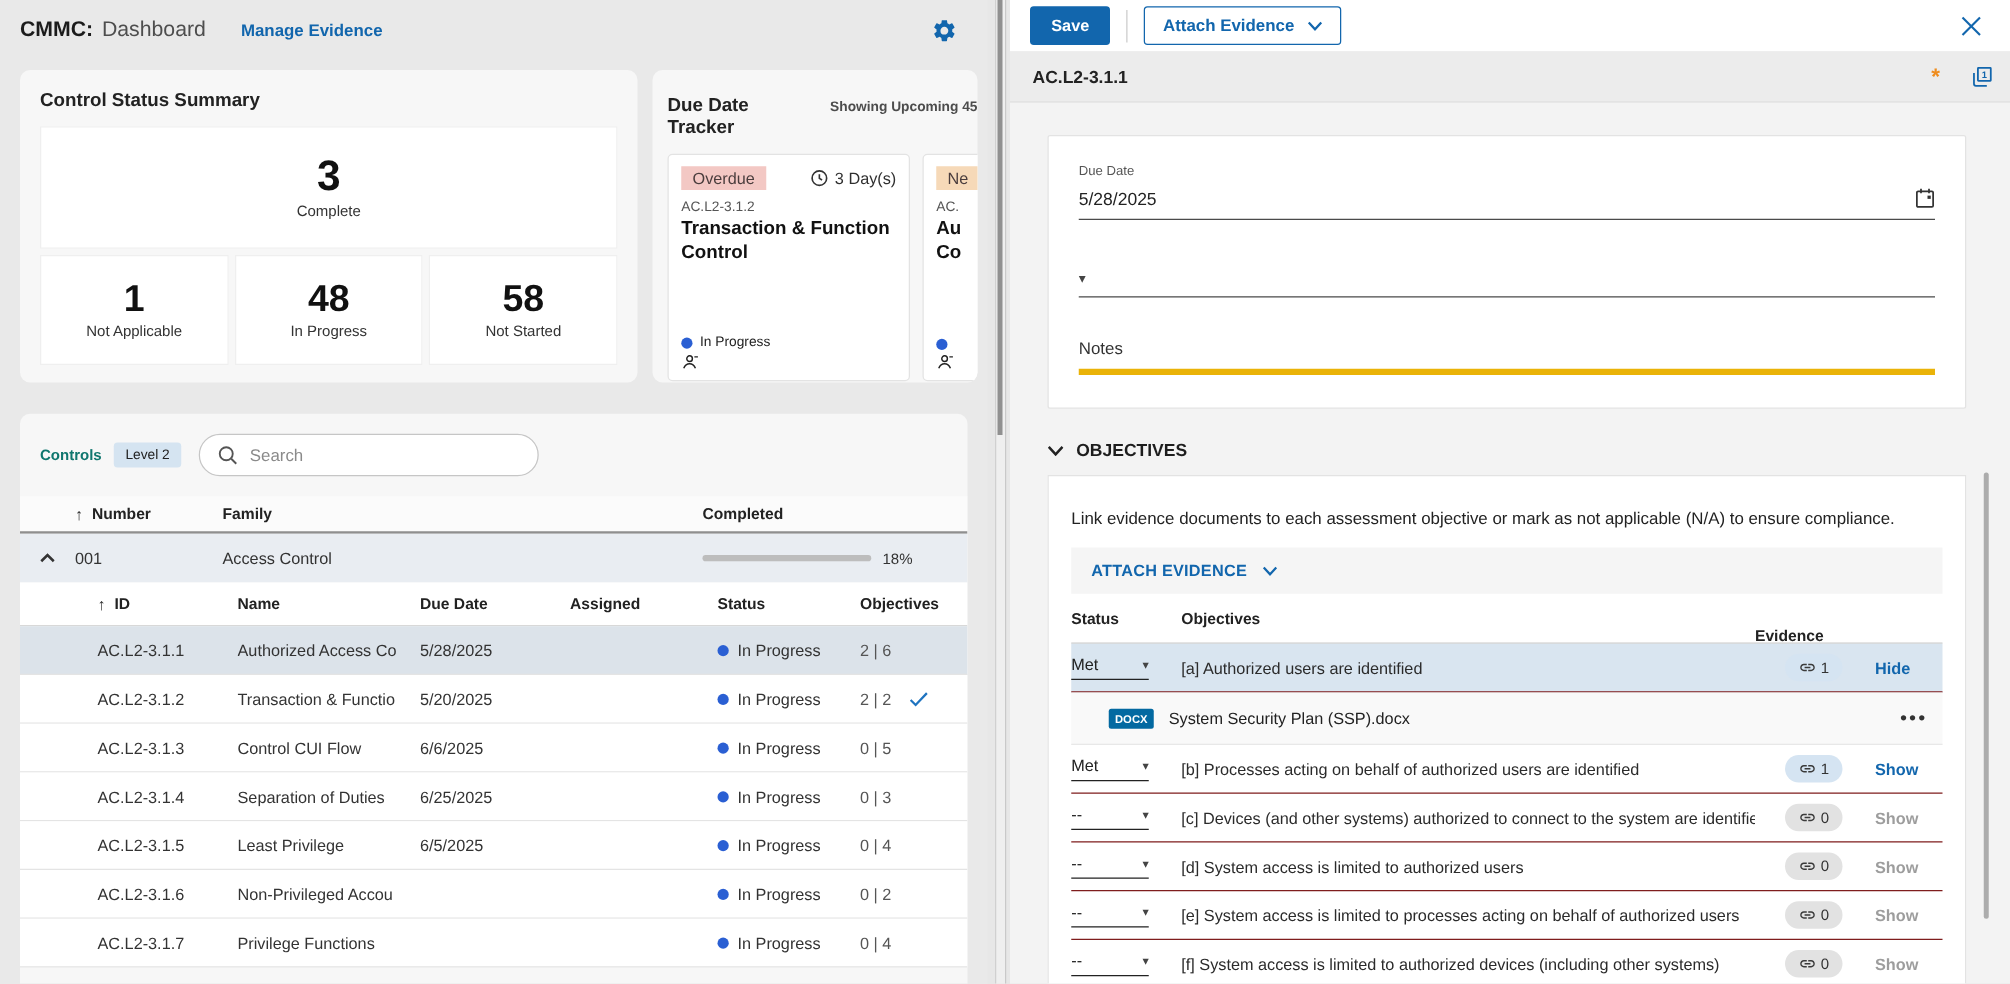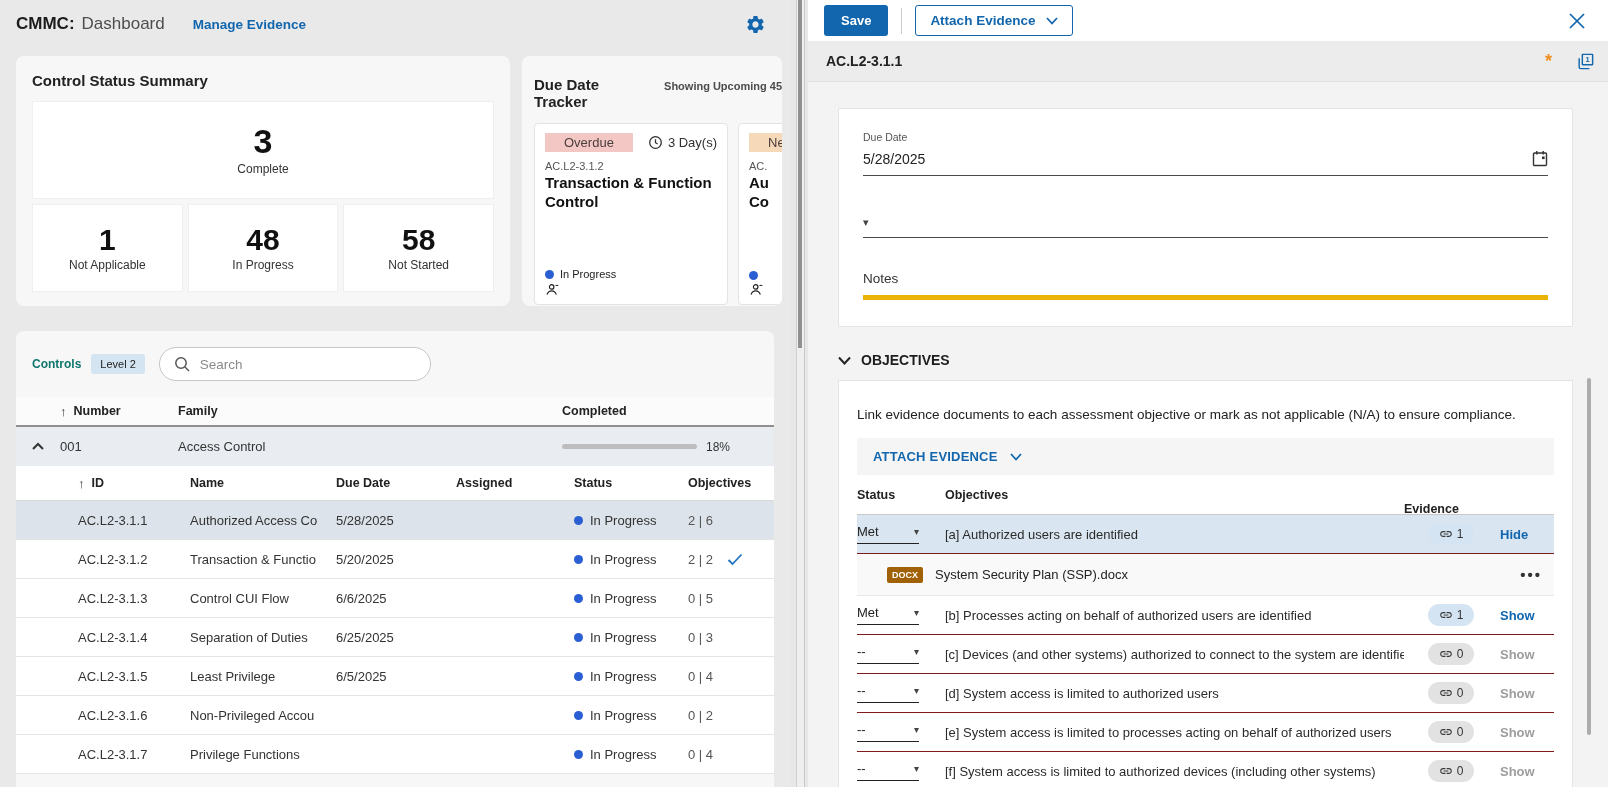--- a/index.html
+++ b/index.html
@@ -28,21 +28,21 @@
           display:flex; flex-direction:column; align-items:center; justify-content:center; }
   .tile .tile-value { font-size:30px; }
 
   .tracker-card { flex:1; height:250px; padding:20px 0 0 12px; overflow:hidden; }
   .tracker-head { display:flex; align-items:baseline; }
   .tracker-sub { font-size:11px; font-weight:bold; color:#4c4c4c; margin-left:14px; white-space:nowrap; }
   .tcards { display:flex; gap:10px; margin-top:13px; height:182px; }
   .tcard { width:194px; flex:none; background:#fff; border:1px solid #e3e3e3; border-radius:4px;
            padding:9px 10px 8px; display:flex; flex-direction:column; }
   .badge-row { display:flex; align-items:center; }
-  .tbadge { font-size:13px; color:#4a3d3d; background:#f3c8c4; padding:2px 19px; }
+  .tbadge { font-size:13px; color:#4a3d3d; background:#f3c8c4; padding:2px 9px; }
   .tbadge.warn { background:#f6d9b8; }
   .tdue { margin-left:auto; display:flex; align-items:center; gap:5px; font-size:13px; color:#2f2f2f; }
   .tid { font-size:11px; color:#555; margin-top:8px; }
   .tname { font-size:15px; font-weight:bold; color:#111; line-height:1.25; margin-top:2px; }
   .tname.clip2 { max-width:44px; }
   .tstatus { margin-top:auto; display:flex; align-items:center; gap:6px; font-size:11px; color:#222; }
   .dot { width:9px; height:9px; border-radius:50%; background:#2a5fd3; flex:none; }
   .tassign { margin-top:3px; display:flex; }
 
   .controls-card { margin:25px 16px 0; border-radius:8px 8px 0 0; background:#f7f7f7; flex:1;
@@ -130,21 +130,21 @@
   .met-sel .caret { margin-left:auto; font-size:10px; }
   .obj-text { flex:1; font-size:13px; color:#2b2b2b; white-space:nowrap; overflow:hidden; }
   .ev-zone { width:150px; display:flex; align-items:center; }
   .link-pill { width:46px; height:22px; border-radius:11px; background:#e2e2e2; display:inline-flex;
                align-items:center; justify-content:center; gap:4px; font-size:12px; color:#333; margin-left:24px; }
   .link-pill.active { background:#d5e4f2; }
   .row-action { font-size:13px; font-weight:bold; color:#1266ad; margin-left:26px; cursor:pointer; }
   .row-action.disabled { color:#9d9d9d; }
   .evd-row { display:flex; align-items:center; height:42px; background:#f9f9f9; border-bottom:1px solid #e8e8e8;
              padding:0 12px 0 30px; }
-  .docx-badge { background:#a16207; color:#fff; font-size:9px; font-weight:bold; padding:3px 5px; border-radius:2px; }
+  .docx-badge { background:#0369a1; color:#fff; font-size:9px; font-weight:bold; padding:3px 5px; border-radius:2px; }
   .evd-name { font-size:13px; color:#222; margin-left:12px; }
   .more { margin-left:auto; font-size:15px; letter-spacing:2px; color:#333; font-weight:bold; cursor:pointer; }
   .panel-scroll { position:absolute; right:17px; top:378px; width:4px; height:357px; background:#acacac; border-radius:2px; }
 
   svg { display:block; }
 </style>
 </head>
 <body>
 
 <div class="app">

